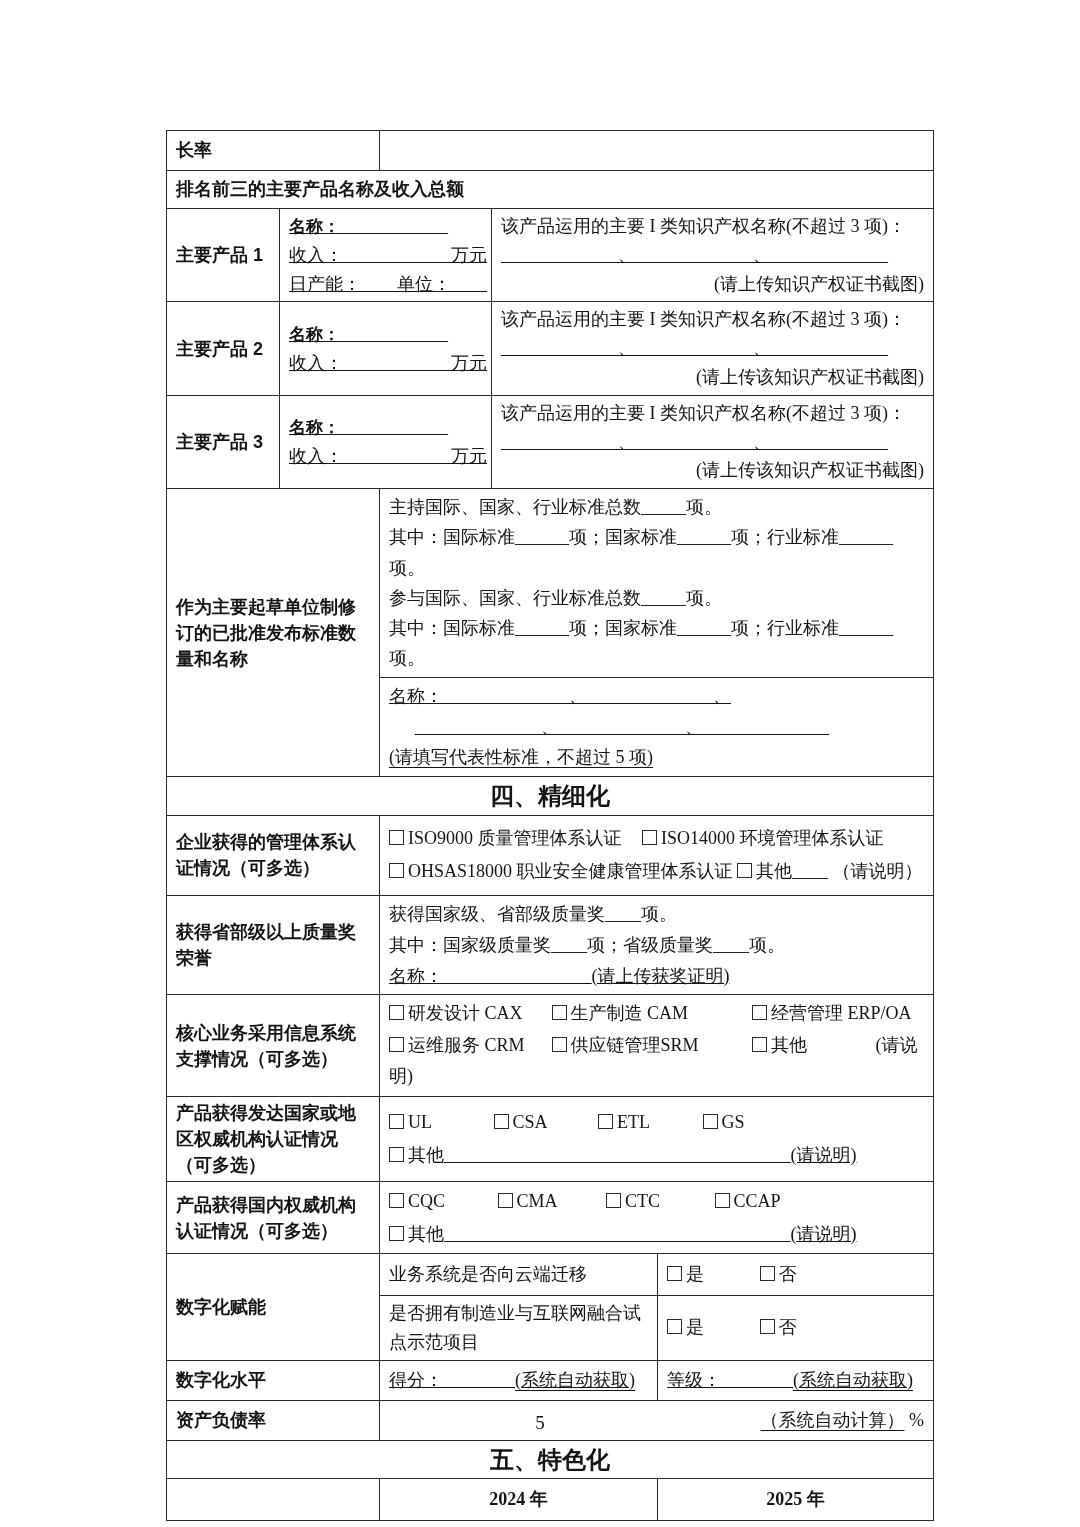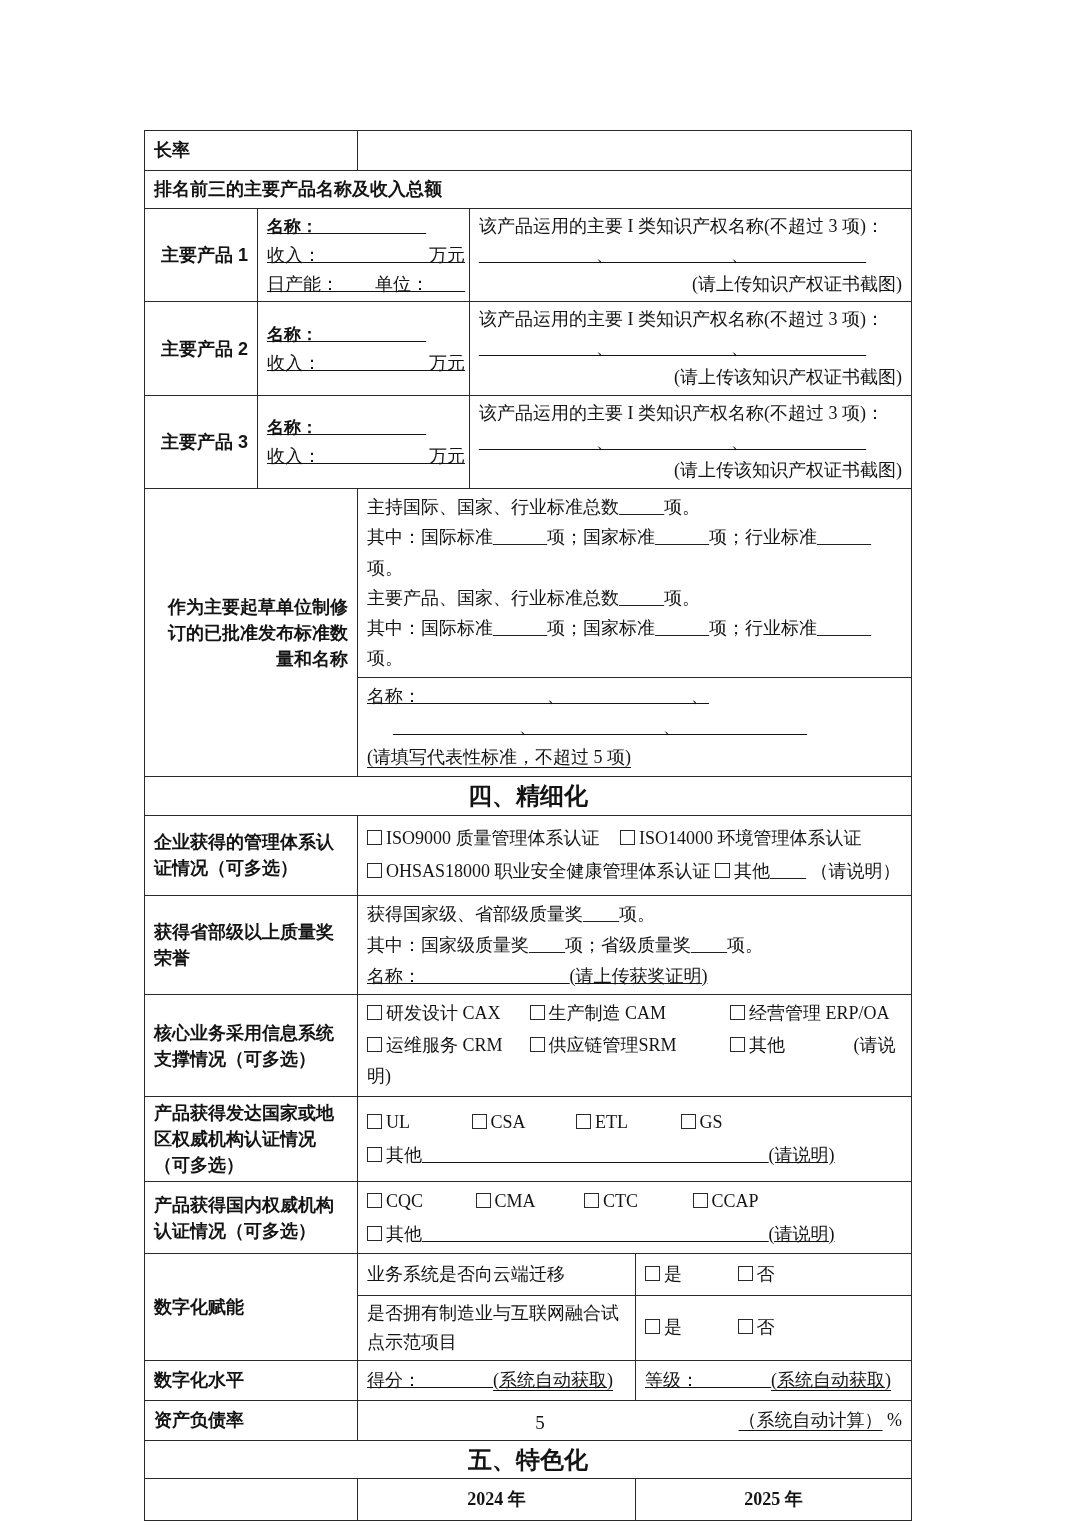--- a/index.html
+++ b/index.html
@@ -4,40 +4,40 @@
 <style>
   html,body { margin:0; padding:0; }
   body {
     width:1080px; height:1527px;
     background:#ffffff;
     position:relative;
     font-family:"Liberation Serif","DejaVu Serif",serif;
     color:#141414;
   }
   table.form {
-    position:absolute; left:144px; top:130px;
+    position:absolute; left:166px; top:130px;
     width:767px;
     border-collapse:collapse;
     table-layout:fixed;
   }
   td {
     border:1.5px solid #2a2a2a;
     padding:3px 9px;
     vertical-align:middle;
     font-size:18px;
     line-height:1.6;
     overflow:hidden;
   }
   .lbl {
     font-family:"Liberation Sans","DejaVu Sans",sans-serif;
     font-weight:700;
     font-size:18px;
     line-height:1.45;
   }
-  .clab { text-align:right; }
+  .clab { text-align:left; }
   .sec {
     font-family:"Liberation Sans","DejaVu Sans",sans-serif;
     font-weight:700;
     font-size:24px;
     text-align:center;
     line-height:1.3;
   }
   .ctr { text-align:right; }
   .yr  { font-weight:700; text-align:center; }
   .cb {
@@ -125,21 +125,21 @@
       <div class="ln">_____________、_____________、_____________</div>
       <div class="ctr">(请上传该知识产权证书截图)</div>
     </td>
   </tr>
 
   <tr style="height:122px">
     <td colspan="2" rowspan="2" class="lbl clab">作为主要起草单位制修订的已批准发布标准数量和名称</td>
     <td colspan="3" style="line-height:1.68">
       <div>主持国际、国家、行业标准总数_____项。</div>
       <div>其中：国际标准______项；国家标准______项；行业标准______项。</div>
-      <div>主要产品、国家、行业标准总数_____项。</div>
+      <div>参与国际、国家、行业标准总数_____项。</div>
       <div>其中：国际标准______项；国家标准______项；行业标准______项。</div>
     </td>
   </tr>
   <tr style="height:92px">
     <td colspan="3" style="line-height:1.72">
       <div class="ln"><span>名称：</span><span>______________、______________、</span></div>
       <div class="ln indent">______________、______________、______________</div>
       <div class="ul">(请填写代表性标准，不超过 5 项)</div>
     </td>
   </tr>

